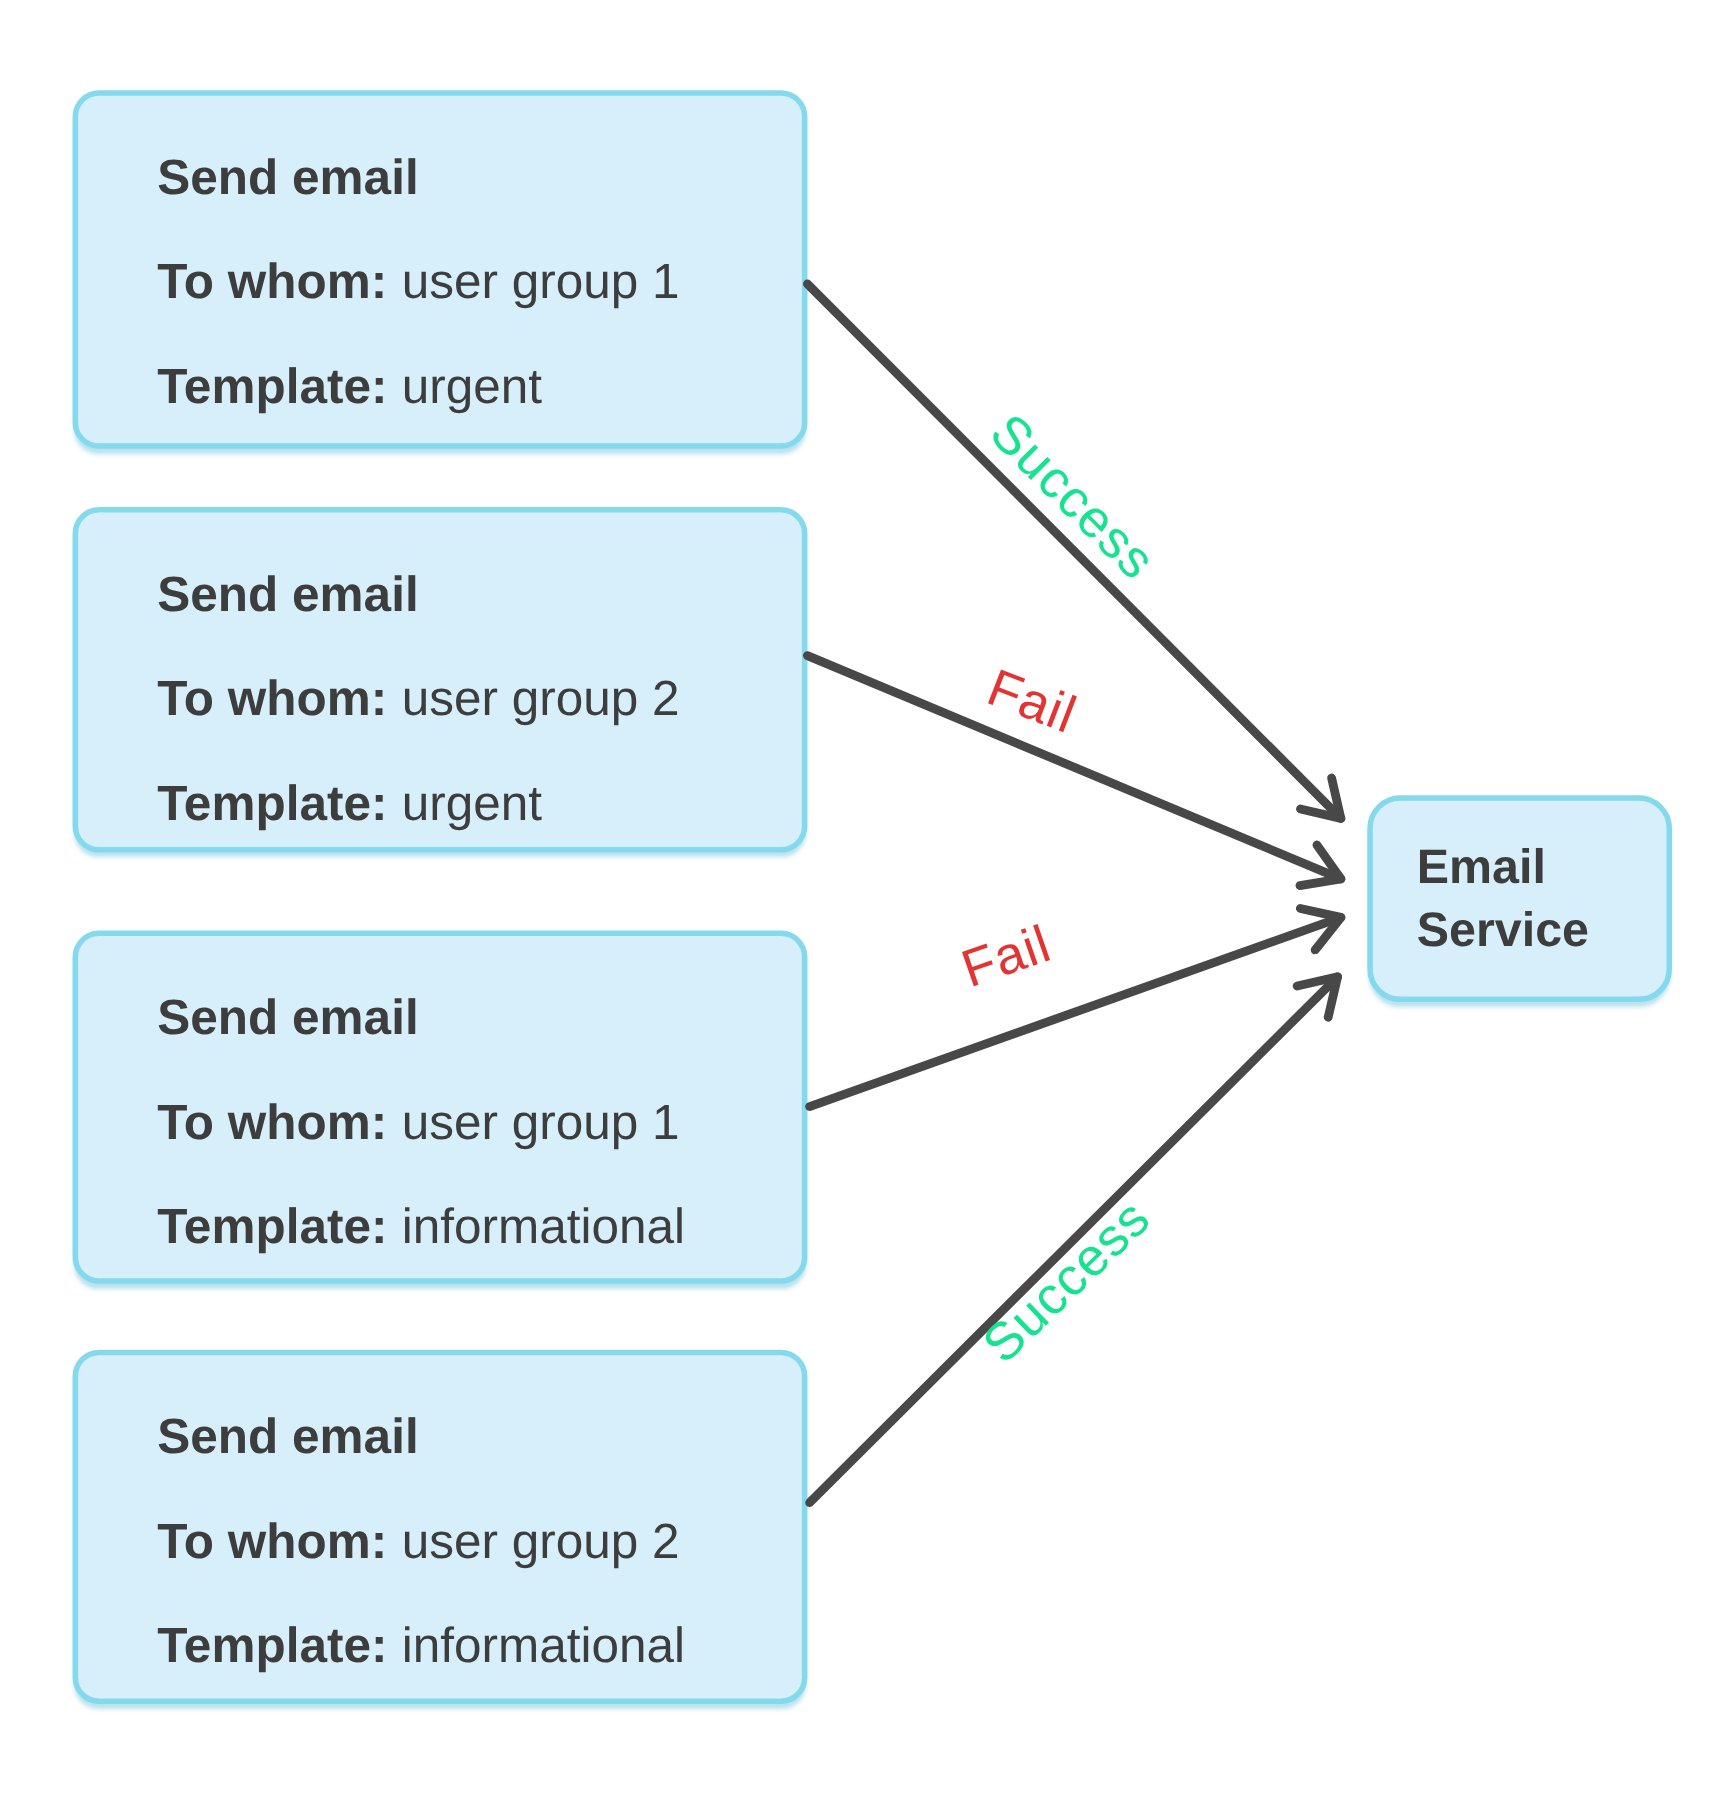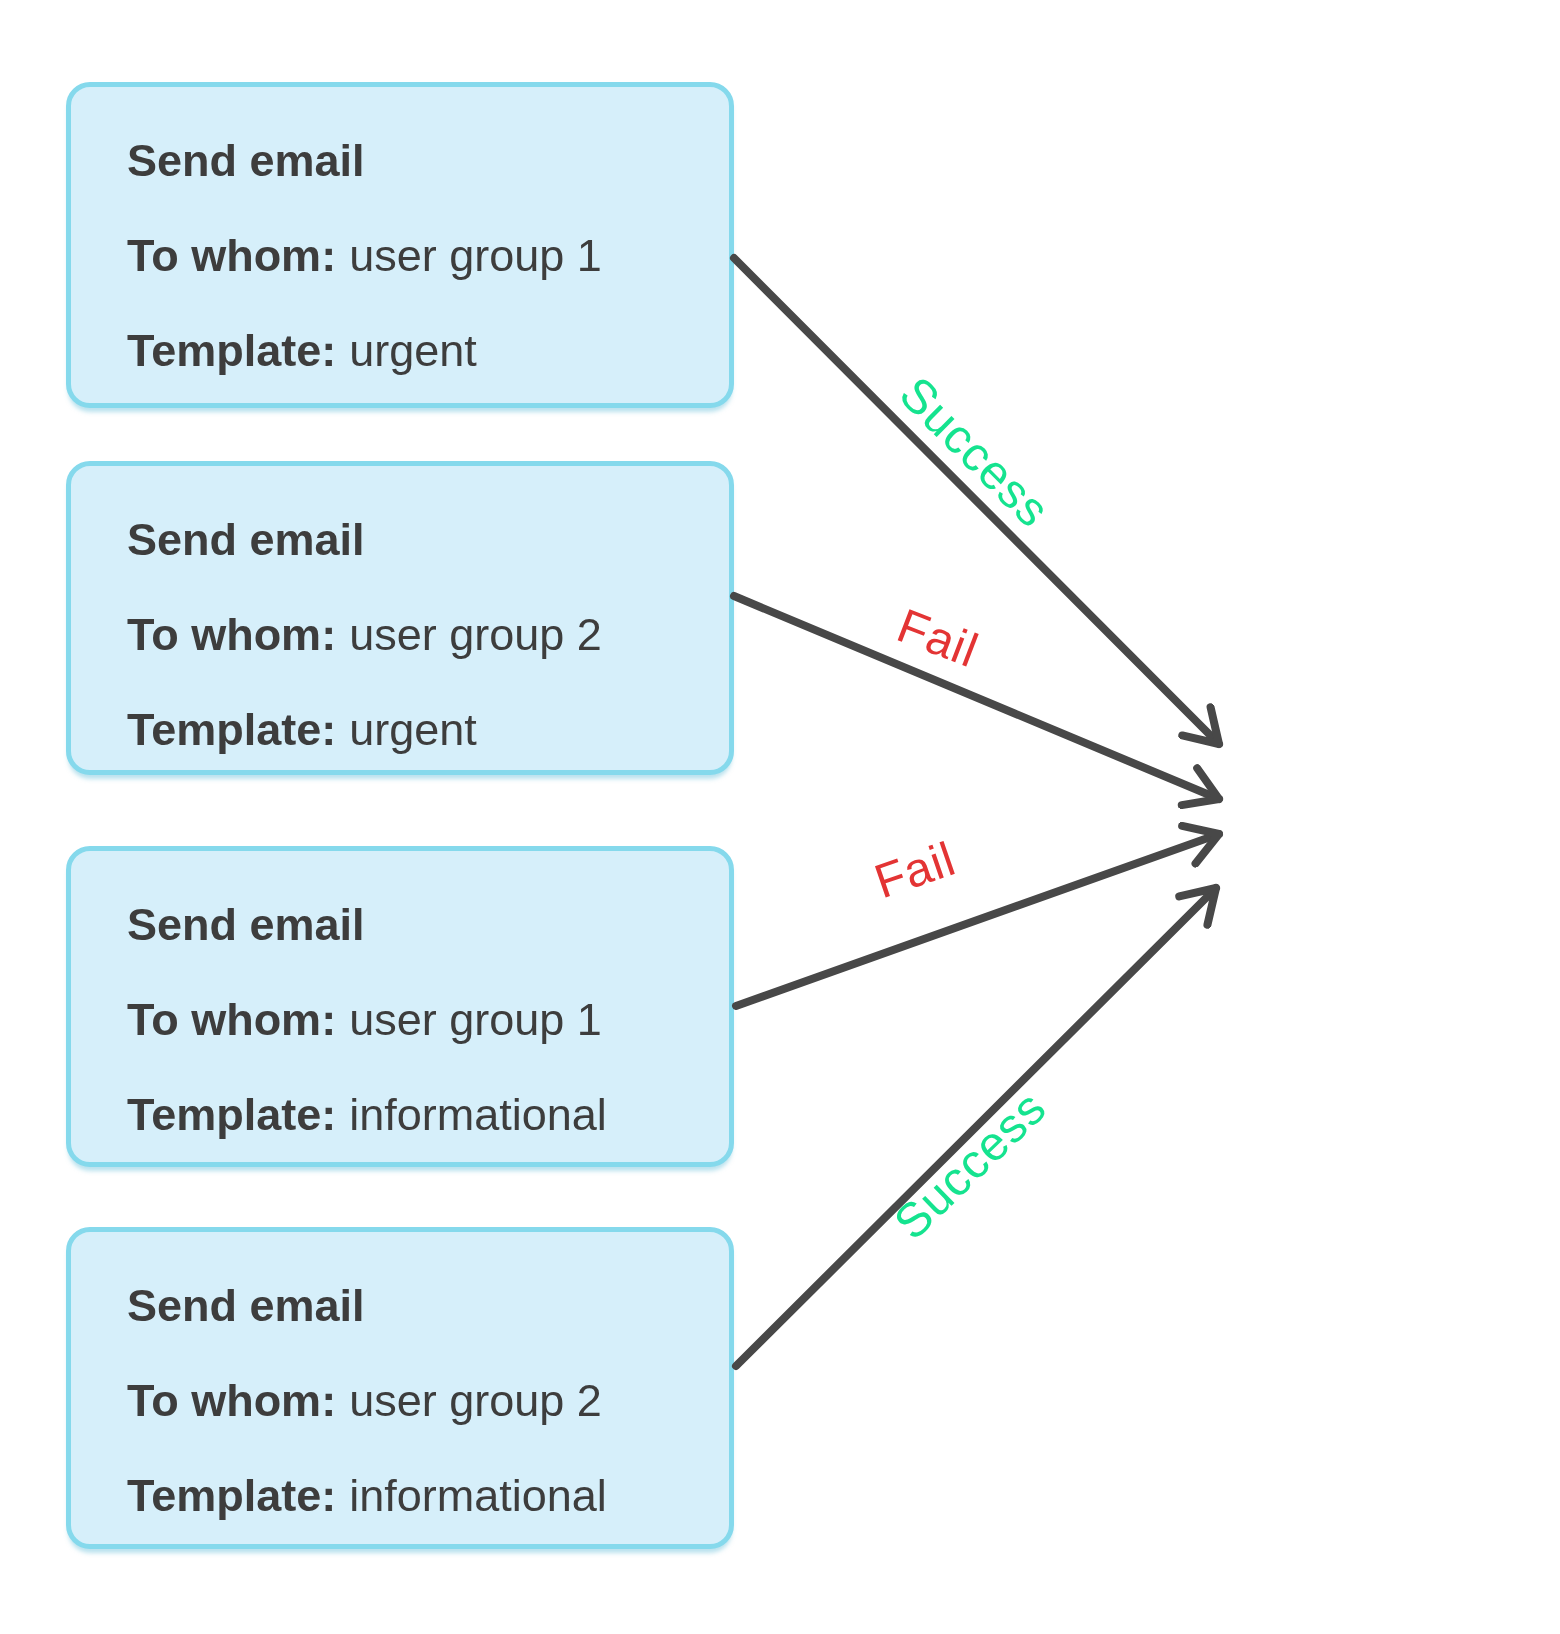--- a/index.html
+++ b/index.html
@@ -19,21 +19,21 @@
     font-family:"Liberation Sans","DejaVu Sans",sans-serif;
     color:var(--text);
   }
   .sender-box{
     position:absolute;
     left:66px;width:668px;
     box-sizing:border-box;
     background:var(--box-fill);
     border:5px solid var(--box-border);
     border-radius:24px;
-    padding:26px 28px 0 56px;
+    padding:26px 28px 0 72px;
     box-shadow:0 6px 4px -2px rgba(118,198,221,.5);
   }
   .pos1{top:82px;height:326px;}
   .pos2{top:461px;height:314px;}
   .pos3{top:846px;height:321px;}
   .pos4{top:1227px;height:322px;}
   .sender-box .line{
     height:95px;
     display:flex;align-items:center;
     font-size:45px;
@@ -110,20 +110,23 @@
     <div class="line">
       <span class="b">To whom:</span>
       <span>user group 2</span>
     </div>
     <div class="line">
       <span class="b">Template:</span>
       <span>informational</span>
     </div>
   </div>
 
+  <div class="service-box">
+    <div class="service-label">Email Service</div>
+  </div>
 
   <svg class="edges" width="1560" height="1634" viewBox="0 0 1560 1634">
     <defs>
       <marker id="ah" markerUnits="userSpaceOnUse" markerWidth="48" markerHeight="48" refX="38" refY="24" orient="auto">
         <path class="ah" d="M 6 4 L 38 24 L 6 44"></path>
       </marker>
     </defs>
 
     <line class="edge" x1="734" y1="258" x2="1219" y2="744" marker-end="url(#ah)"></line>
     <line class="edge" x1="734" y1="596" x2="1219" y2="799" marker-end="url(#ah)"></line>

